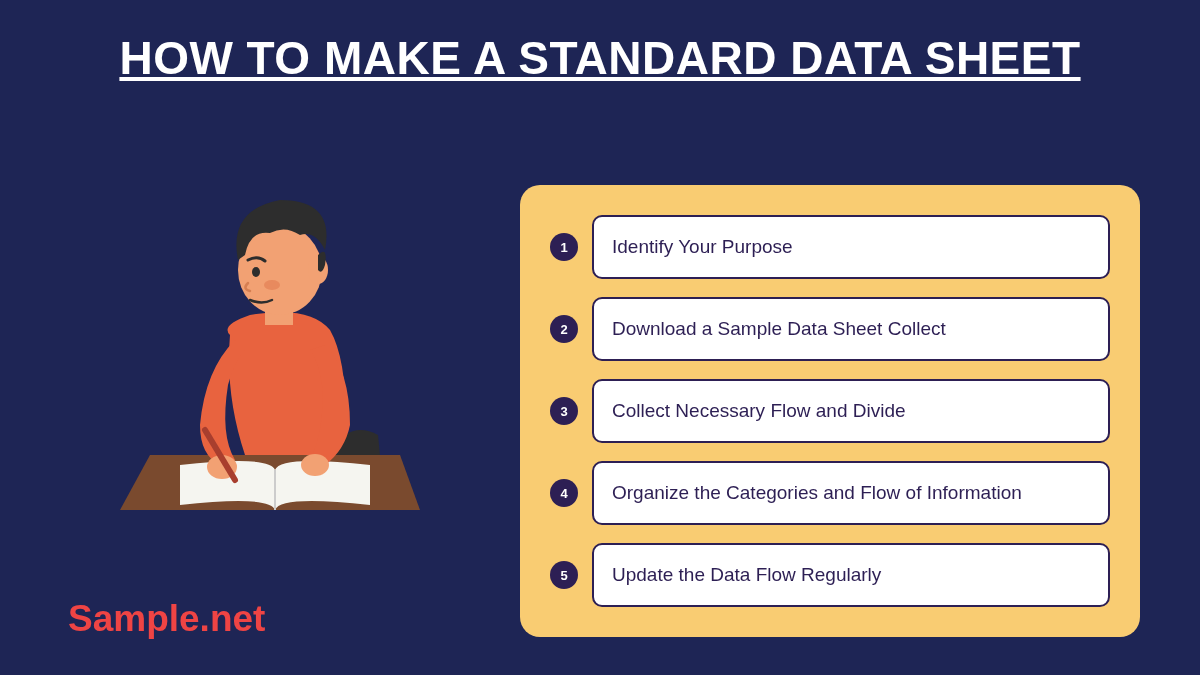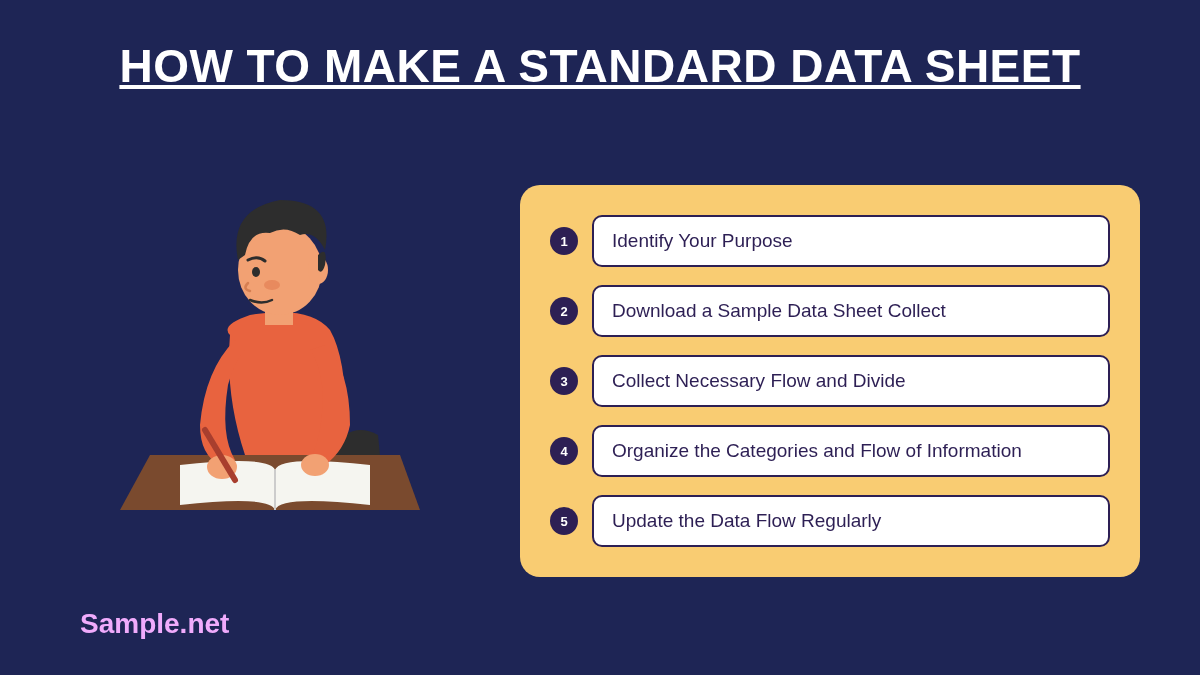--- a/index.html
+++ b/index.html
@@ -14,21 +14,21 @@
       font-family: Arial, Helvetica, sans-serif;
       position: relative;
       overflow: hidden;
     }
     .title {
       text-align: center;
       color: #ffffff;
       font-size: 46px;
       font-weight: 900;
       text-decoration: underline;
-      padding-top: 38px;
+      padding-top: 30px;
       line-height: 1.25;
       letter-spacing: 0.5px;
     }
     .illustration {
       position: absolute;
       left: 100px;
       top: 175px;
       width: 340px;
       height: 380px;
     }
@@ -61,31 +61,31 @@
       justify-content: center;
       font-size: 13px;
       font-weight: 700;
       flex-shrink: 0;
     }
     .step-box {
       flex: 1;
       background-color: #ffffff;
       border: 2px solid #2d1f54;
       border-radius: 10px;
-      padding: 13px 18px;
+      padding: 19px 18px;
       color: #2d1f54;
       font-size: 19px;
       font-weight: 500;
     }
     .attribution {
       position: absolute;
-      left: 80px;
+      left: 68px;
       bottom: 35px;
-      color: #f0abfc;
-      font-size: 28px;
+      color: #ef4444;
+      font-size: 37px;
       font-weight: 900;
     }
   </style>
 </head>
 <body>
 
 <h1 class="title">HOW TO MAKE A STANDARD DATA SHEET</h1>
 
 <div class="illustration">
   <svg viewBox="0 0 340 380" xmlns="http://www.w3.org/2000/svg">

